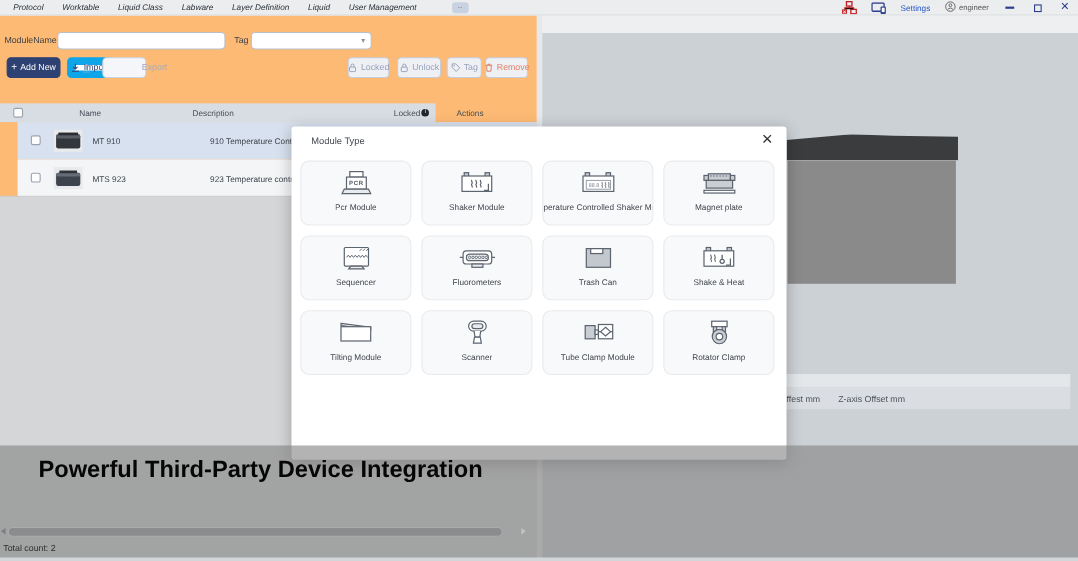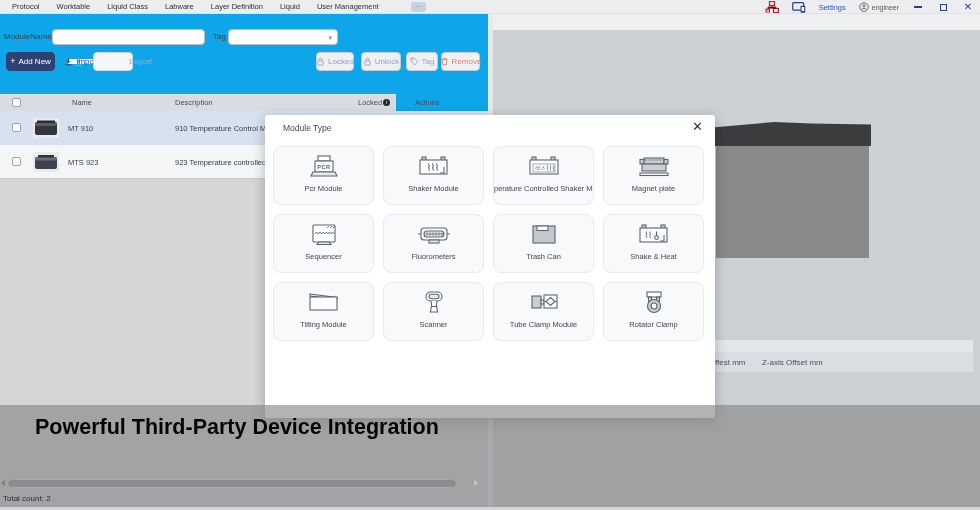--- a/index.html
+++ b/index.html
@@ -2,33 +2,33 @@
 <html><head>
 <meta charset="utf-8">
 <style>
   html,body{margin:0;padding:0;background:#777;}
   *{box-sizing:border-box;font-family:"Liberation Sans",sans-serif;}
   #app{position:relative;width:980px;height:510px;background:#edeff1;overflow:hidden;}
 
   
   .menubar{position:absolute;left:0;top:0;width:980px;height:14px;background:#ebedee;border-bottom:1px solid #dfe1e3;display:flex;align-items:center;z-index:5;}
   .menu-items{display:flex;gap:17px;margin-left:12px;align-items:center;}
-  .menu-item{font-size:7.5px;color:#2b3138;white-space:nowrap;cursor:default;}
+  .menu-item{font-size:7.5px;color:#2b3138;white-space:nowrap;cursor:default;font-style:italic;}
   .menu-more{margin-left:15px;background:#c9d2e2;border-radius:3px;width:15px;height:10px;display:flex;align-items:center;justify-content:center;font-size:7.5px;color:#55617a;line-height:1;padding-bottom:3px;}
   .topbar-right{position:absolute;right:6px;top:0;height:14px;display:flex;align-items:center;gap:13px;}
   .tb-icon{display:flex;align-items:center;}
   .settings-link{font-size:7.5px;color:#2456c5;}
   .user-chip{display:flex;align-items:center;gap:3px;font-size:7px;color:#555;}
   .win-btn{display:flex;align-items:center;justify-content:center;width:12px;height:12px;}
   .win-minus{width:8px;height:1.5px;background:#2b3f8c;}
   .win-square{width:7px;height:7px;border:1.2px solid #2b3f8c;}
   .win-x{font-size:10px;color:#2b3f8c;line-height:1;}
 
   
-  .left-panel{position:absolute;left:0;top:14px;width:488px;height:496px;background:#0ea5e9;}
+  .left-panel{position:absolute;left:0;top:14px;width:488px;height:496px;background:#fdba74;}
   .field-label{position:absolute;font-size:8px;color:#3a4048;}
   .text-input{position:absolute;background:#fff;border:1px solid #b8bfca;border-radius:4px;height:16px;font-size:8px;padding:0 4px;color:#333;}
   .select{position:absolute;background:#fff;border:1px solid #b8bfca;border-radius:4px;height:16px;display:flex;align-items:center;justify-content:flex-end;padding-right:5px;}
   .caret{font-size:7px;color:#8a919b;line-height:1;}
   .btn{position:absolute;height:19px;border-radius:4px;display:flex;align-items:center;justify-content:center;gap:3px;font-size:8px;line-height:1;cursor:pointer;background:#fff;}
   .btn svg{display:block;}
   .btn-primary{background:#2e4173;color:#fff;border:1px solid #2e4173;}
   .btn-outline{border:7px solid #0ea5e9;color:#2e4173;}
   .btn-faded{border:1px solid #ccd3e0;color:#a2abc4;background:#f4f6f9;}
   .btn-ghost{border:1px solid #c6ccd9;color:#98a2bc;background:#eef0f4;}
@@ -36,21 +36,21 @@
 
   .table-header{position:absolute;left:0;top:80px;width:396px;height:17px;background:#d8dde4;display:flex;align-items:center;font-size:7.5px;color:#474e57;}
   .checkbox{width:9px;height:9px;background:#fdfdfd;border:1px solid #9aa2ad;border-radius:2px;}
   .col-check{position:absolute;left:12px;}
   .col-name{position:absolute;left:72px;}
   .col-desc{position:absolute;left:175px;}
   .col-locked{position:absolute;left:358px;display:flex;align-items:center;gap:1px;}
   .col-actions{position:absolute;left:415px;}
   .info-badge{width:7px;height:7px;border-radius:50%;background:#23262b;color:#fff;font-size:5px;display:flex;align-items:center;justify-content:center;line-height:1;}
 
-  .trow{position:absolute;left:0;width:488px;height:34px;font-size:7.5px;color:#3b424b;}
+  .trow{position:absolute;left:16px;width:488px;height:34px;font-size:7.5px;color:#3b424b;}
   .trow.selected{background:#d8e1ef;}
   .trow.plain{background:#f3f5f7;}
   .trow .checkbox{position:absolute;left:12px;top:12px;}
   .row-thumb{position:absolute;left:30px;top:5px;width:32px;height:24px;display:flex;align-items:center;justify-content:center;}
   .row-name{position:absolute;left:68px;top:13px;}
   .row-desc{position:absolute;left:175px;top:13px;white-space:nowrap;}
   .row-toggle{position:absolute;left:364px;top:10px;width:18px;height:10px;border-radius:6px;background:#eef0f3;border:1px solid #d2d7df;}
   .row-toggle .knob{position:absolute;left:1px;top:0.5px;width:8px;height:8px;border-radius:50%;background:#fff;box-shadow:0 0 1px rgba(0,0,0,.4);}
   .row-actions{position:absolute;left:409px;top:8px;display:flex;gap:7px;}
   .row-actions span{display:block;}

